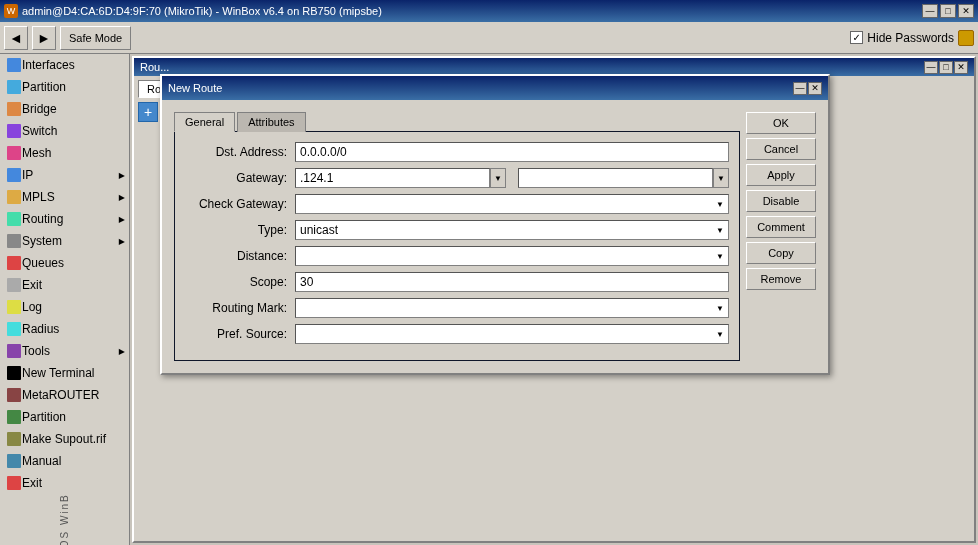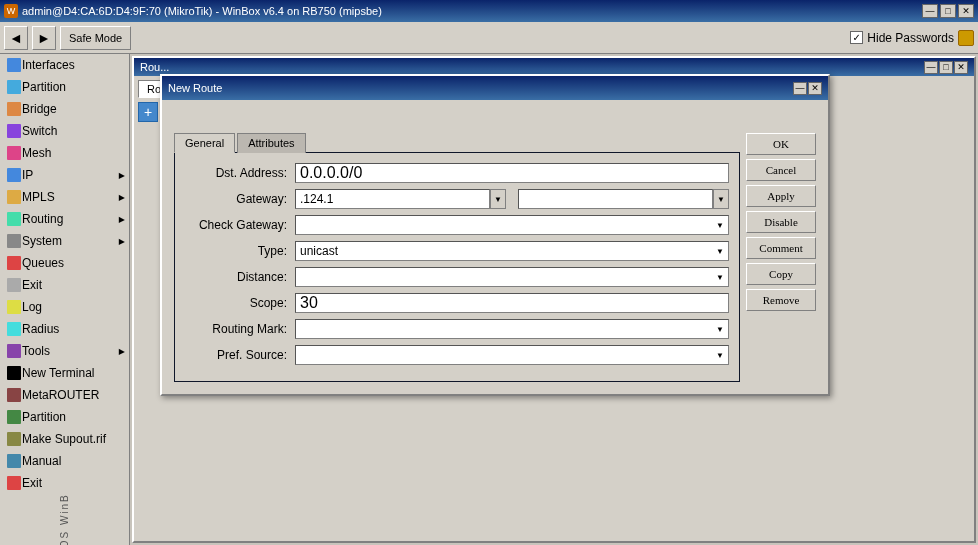--- a/index.html
+++ b/index.html
@@ -280,21 +280,20 @@
       display: flex;
       align-items: center;
       justify-content: center;
       cursor: pointer;
       color: #000;
     }
     .dialog-body {
       display: flex;
       padding: 12px;
       gap: 6px;
-      margin-top: 21px;
     }
     .dialog-main {
       flex: 1;
     }
     .dialog-tabs {
       display: flex;
       gap: 0;
       margin-bottom: 0;
     }
     .dialog-tab {
@@ -331,21 +330,21 @@
       flex-shrink: 0;
     }
     .form-input {
       flex: 1;
       height: 20px;
       border: 1px solid #808080;
       border-top-color: #555;
       border-left-color: #555;
       background: white;
       padding: 0 4px;
-      font-size: 16px;
+      font-size: 12px;
     }
     .form-select {
       flex: 1;
       height: 20px;
       border: 1px solid #808080;
       border-top-color: #555;
       border-left-color: #555;
       background: white;
       padding: 0 4px;
       font-size: 12px;
@@ -402,21 +401,20 @@
       background: #d4d0c8;
       border: 1px solid #808080;
       border-top-color: #fff;
       border-left-color: #fff;
       font-size: 11px;
       cursor: pointer;
       text-align: center;
       display: flex;
       align-items: center;
       justify-content: center;
-      font-family: Liberation Serif, serif;
     }
 
     
     .icon-interfaces { background: #4488dd; }
     .icon-wireless { background: #44aadd; }
     .icon-bridge { background: #dd8844; }
     .icon-ppp { background: #44aa44; }
     .icon-switch { background: #8844dd; }
     .icon-mesh { background: #dd4488; }
     .icon-ip { background: #4488dd; }

